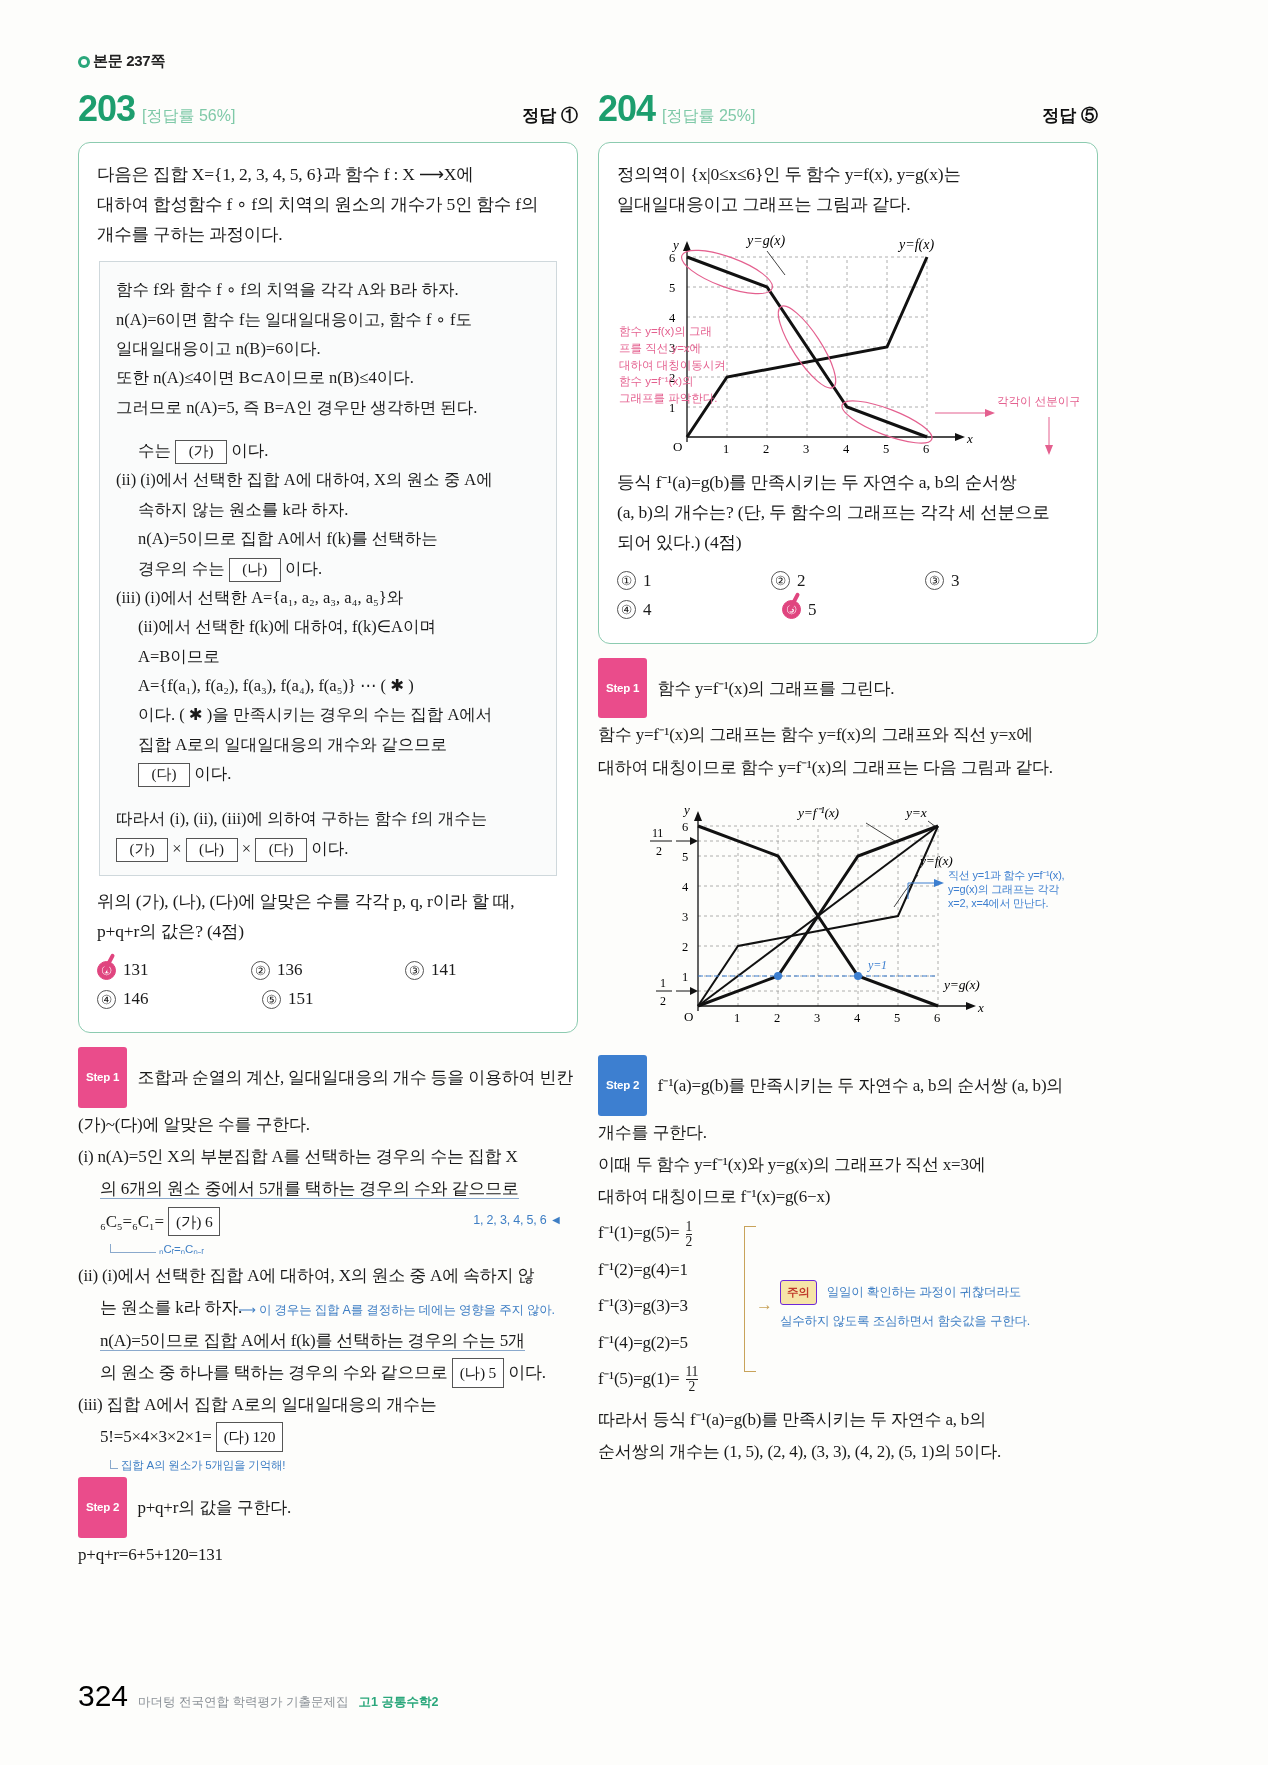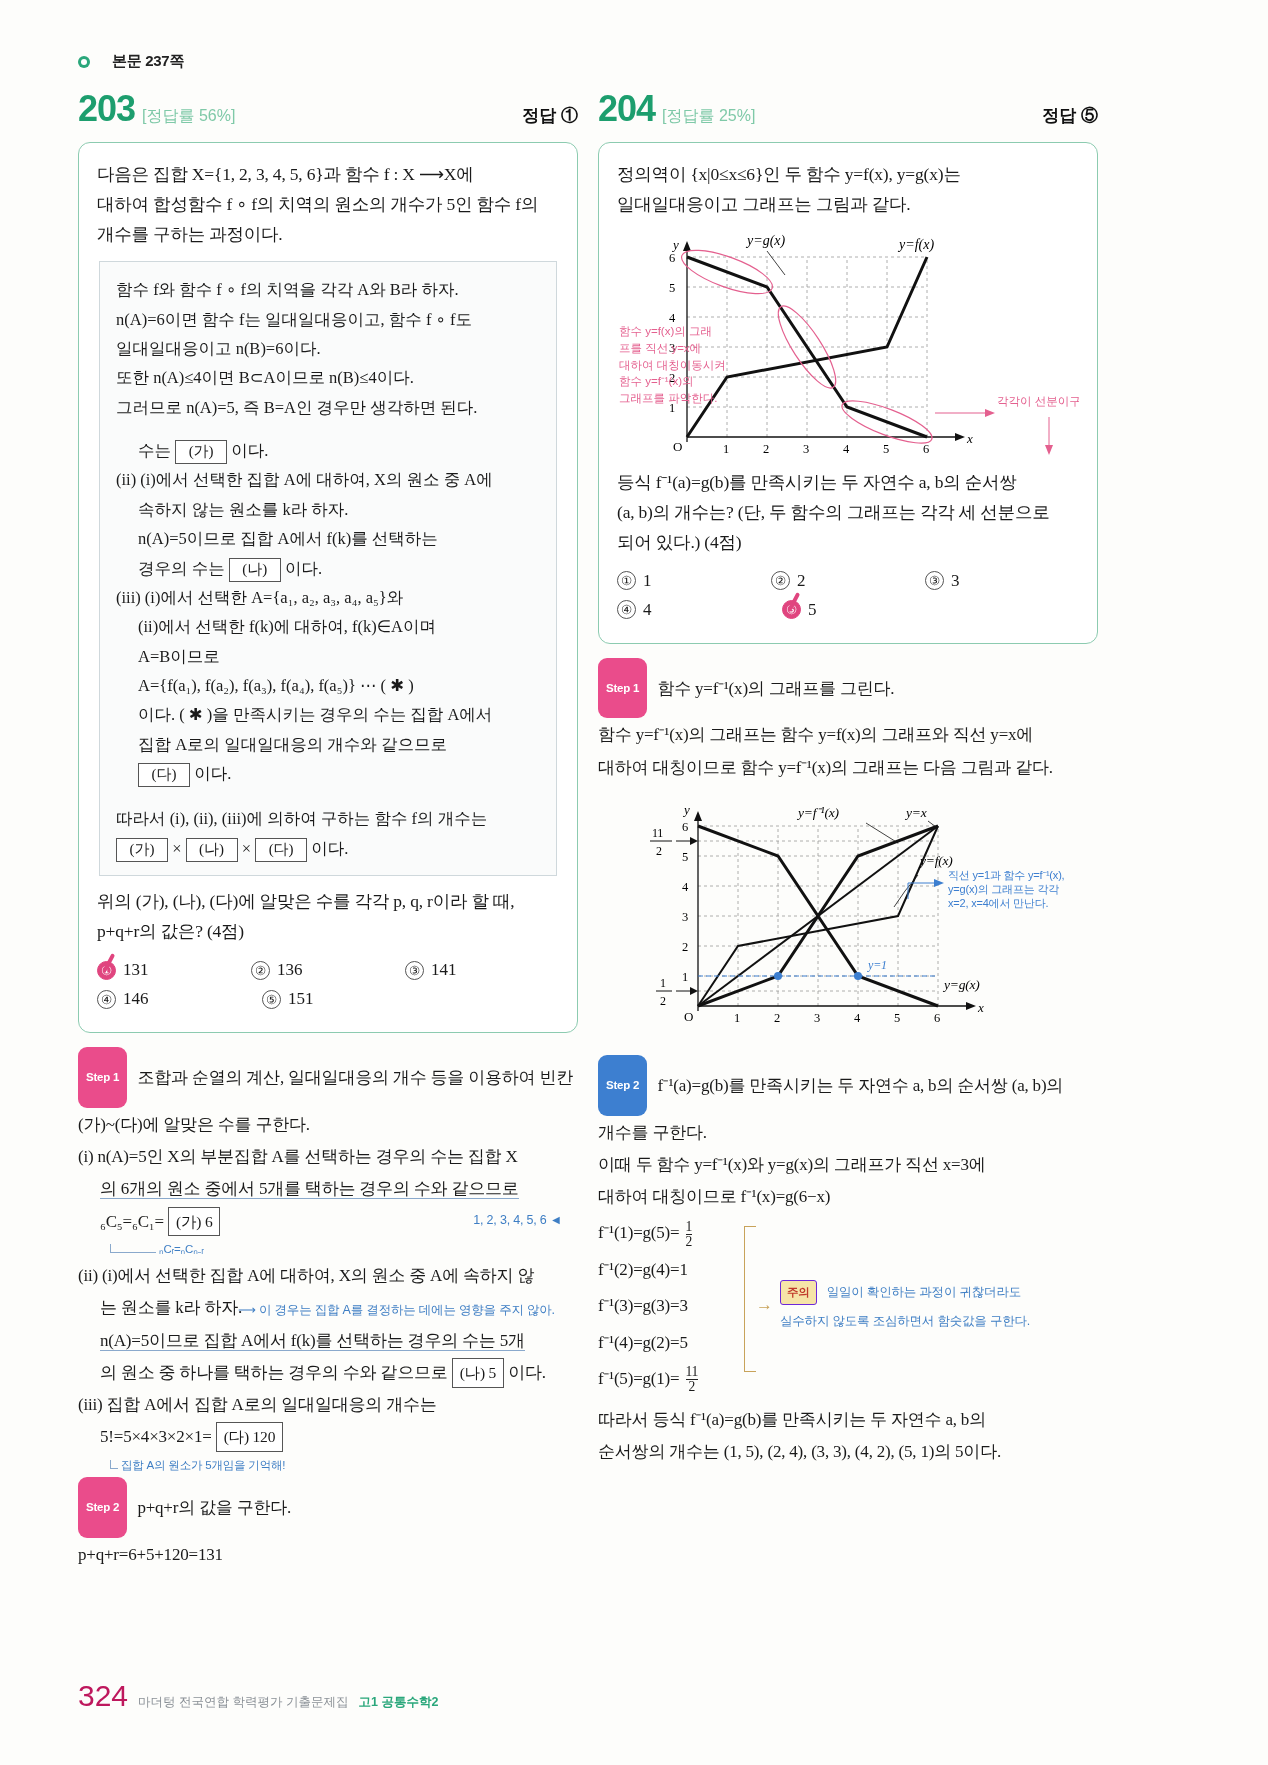--- a/index.html
+++ b/index.html
@@ -8,21 +8,21 @@
     width:1268px; height:1765px;
     background:#fdfdfb;
     font-family:"Liberation Serif", serif;
     color:#1a1a1a;
     position:relative;
     overflow:hidden;
   }
   .page { position:relative; width:1268px; height:1765px; padding:0; }
 
   
-  .srcline { position:absolute; left:78px; top:52px; display:flex; align-items:center; gap:22px; }
+  .srcline { position:absolute; left:78px; top:52px; display:flex; align-items:center; gap:3px; }
   .srcline .dot { width:12px; height:12px; border-radius:50%; background:#2aa77b; position:relative; }
   .srcline .dot::after{ content:""; position:absolute; left:3px; top:3px; width:6px; height:6px; background:#fff; border-radius:50%;}
   .srcline .txt { font-family:"Liberation Sans", sans-serif; font-size:15px; font-weight:bold; letter-spacing:-.3px; color:#222;}
 
   
   .col { position:absolute; top:88px; width:500px; }
   .col-left { left:78px; }
   .col-right { left:598px; }
 
   
@@ -60,21 +60,21 @@
   .cn.marked { background:#e0457f; border-color:#e0457f; color:#fff; position:relative; }
   .cn.marked::after{
      content:""; position:absolute; left:9px; top:-9px; width:4px; height:19px;
      background:#e0457f; transform:rotate(28deg); border-radius:3px;
   }
 
   
   .step {
     display:inline-block; font-family:"Liberation Sans", sans-serif;
     font-size:11.5px; font-weight:bold; color:#fff; background:#ea4c8b;
-    padding:20px 8px; border-radius:9px; margin-right:6px; vertical-align:2px;
+    padding:20px 8px; border-radius:3px; margin-right:6px; vertical-align:2px;
   }
   .step.blue { background:#3d7fd0; }
   .sol { font-size:17px; line-height:1.78; letter-spacing:-.2px; margin-top:14px; }
   .sol p { margin:0 0 2px 0; }
   .note-blue { color:#3e7ec4; font-family:"Liberation Sans", sans-serif; font-size:12.5px; }
   .ul { border-bottom:1px solid #8aa9cc; }
   .boxv { display:inline-block; border:1px solid #555; padding:0 7px; font-size:15.5px; background:#fff; }
   .tiny { font-size:11.5px; }
 
   
@@ -82,21 +82,21 @@
     display:inline-block; background:#f6e4a8; color:#c0392b; border:1px solid #6d28d9;
     font-family:"Liberation Sans", sans-serif; font-size:11.5px; font-weight:bold;
     padding:1px 6px; border-radius:3px; margin-right:6px;
   }
 
   
   .fig { margin:8px 0 4px 0; }
 
   
   .footer { position:absolute; left:78px; bottom:52px; display:flex; align-items:baseline; gap:10px; }
-  .pgno { font-family:"Liberation Sans", sans-serif; font-size:30px; color:#be185d; font-weight:500; }
+  .pgno { font-family:"Liberation Sans", sans-serif; font-size:30px; color:#000000; font-weight:500; }
   .ftxt { font-family:"Liberation Sans", sans-serif; font-size:12.5px; color:#8a9096; }
   .ftag { font-family:"Liberation Sans", sans-serif; font-size:12.5px; color:#2aa77b; font-weight:bold; }
   .frac { display:inline-flex; flex-direction:column; vertical-align:middle;
           text-align:center; font-size:.8em; line-height:1.05; margin:0 2px; }
   .frac .den { border-top:1px solid #222; }
 </style>
 </head>
 <body>
 
 <div class="page">

